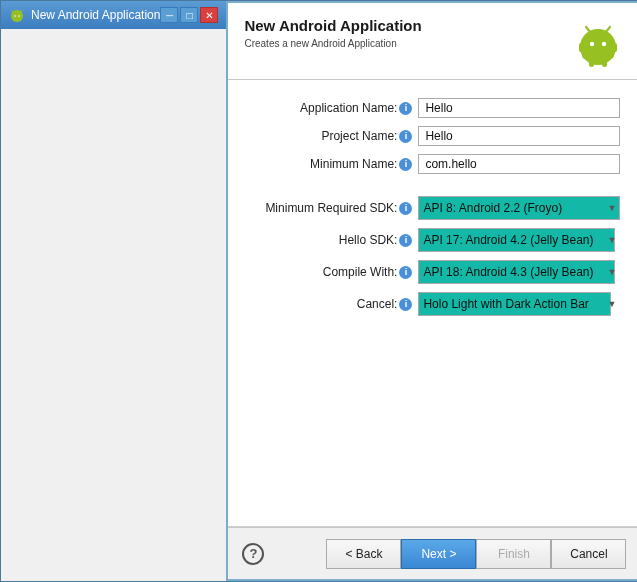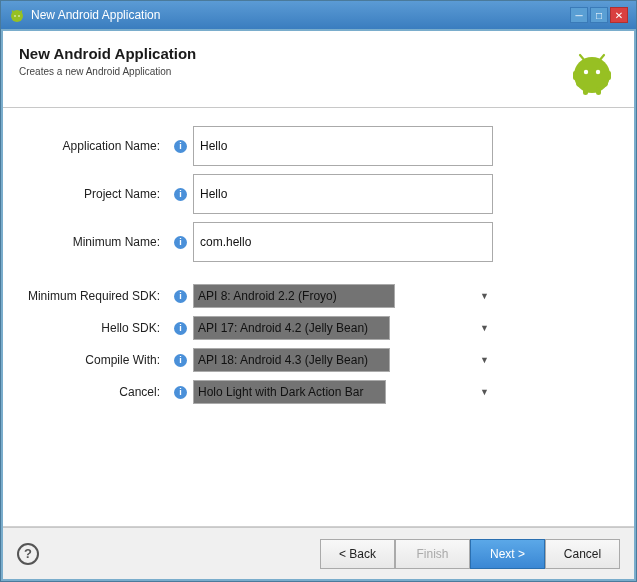--- a/index.html
+++ b/index.html
@@ -13,21 +13,21 @@
       width: 637px;
       height: 582px;
       overflow: hidden;
     }
     .window {
       width: 637px;
       height: 582px;
       background: #f0f0f0;
       border: 1px solid #4a7a9b;
       display: flex;
-      flex-direction: column;
+      flex-direction: row;
     }
     .title-bar {
       background: linear-gradient(to bottom, #5b9bd5, #3a7dbf);
       color: white;
       padding: 5px 8px;
       display: flex;
       align-items: center;
       justify-content: space-between;
       height: 28px;
       flex-shrink: 0;
@@ -104,54 +104,54 @@
     .form-label {
       text-align: right;
       width: 170px;
       padding-right: 6px;
       color: #222;
       font-size: 12px;
       flex-shrink: 0;
       display: flex;
       align-items: center;
       justify-content: flex-end;
-      gap: 14px;
+      gap: 2px;
     }
     .info-icon {
       display: inline-flex;
       width: 13px;
       height: 13px;
       background: #4a90d9;
       border-radius: 50%;
       color: white;
       font-size: 9px;
       align-items: center;
       justify-content: center;
       font-weight: bold;
       cursor: pointer;
       flex-shrink: 0;
     }
     .form-input {
       flex: 1;
-      height: 40px;
+      height: 20px;
       border: 1px solid #aaa;
       padding: 2px 6px;
       font-size: 12px;
       color: #111;
       background: white;
       max-width: 300px;
     }
     .form-select {
       flex: 1;
       height: 24px;
       border: 1px solid #aaa;
       padding: 2px 4px;
       font-size: 12px;
       color: #111;
-      background: #737373;
+      background: #14b8a6;
       max-width: 300px;
       appearance: none;
       -webkit-appearance: none;
       cursor: pointer;
       padding-right: 20px;
     }
     .select-wrapper {
       position: relative;
       flex: 1;
       max-width: 300px;
@@ -373,19 +373,19 @@
     <div class="empty-area"></div>
 
     <div class="divider"></div>
 
     <div class="footer">
       <div class="footer-left">
         <div class="help-icon">?</div>
       </div>
       <div class="footer-buttons">
         <button class="btn">&lt; Back</button>
+        <button class="btn btn-primary">Next &gt;</button>
         <button class="btn" disabled="">Finish</button>
-        <button class="btn btn-primary">Next &gt;</button>
         <button class="btn">Cancel</button>
       </div>
     </div>
   </div>
 </div>
 
 </body></html>

